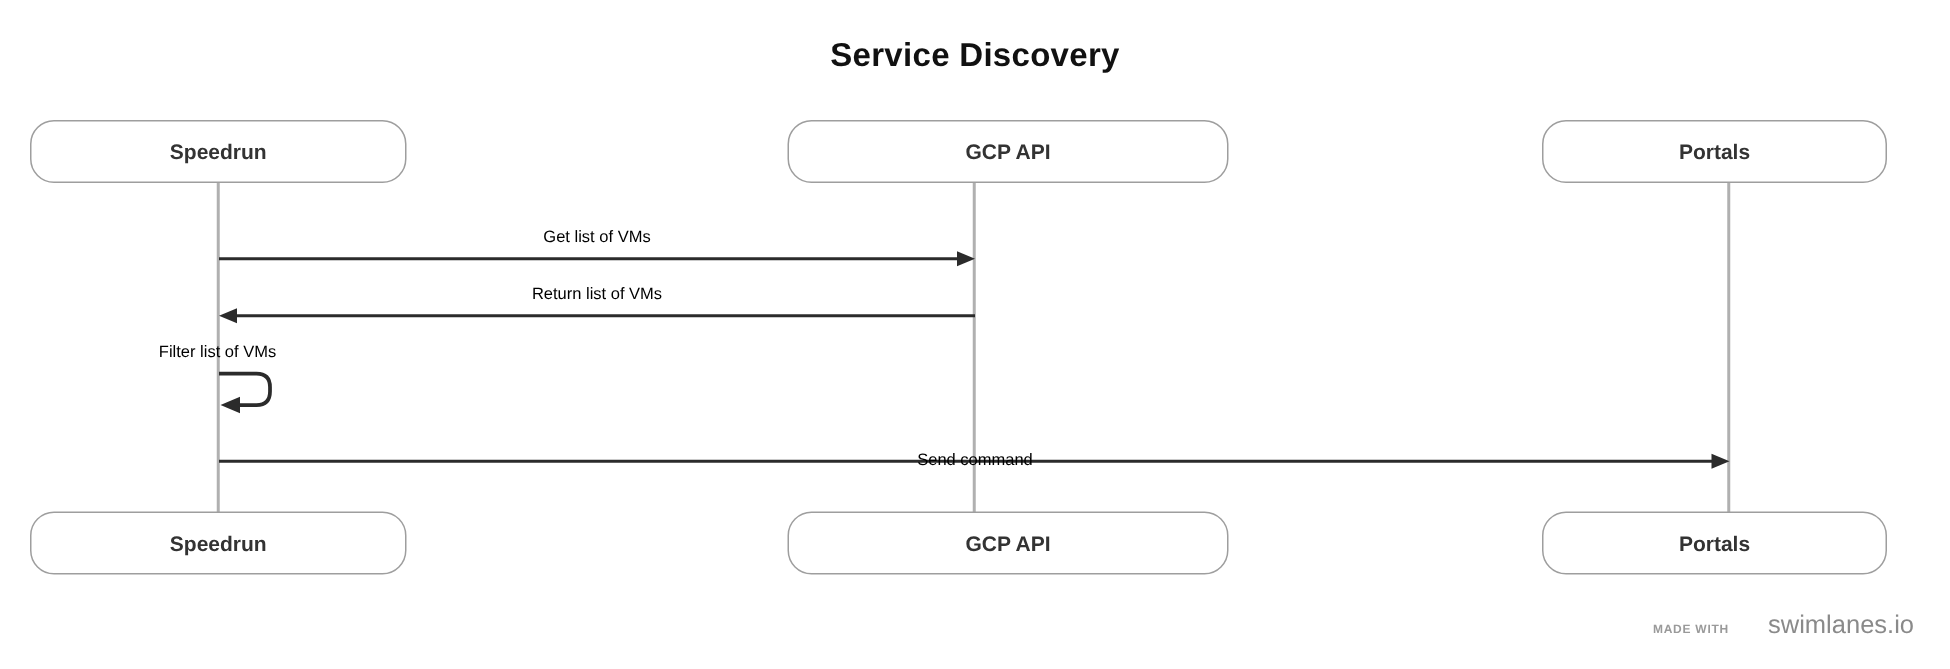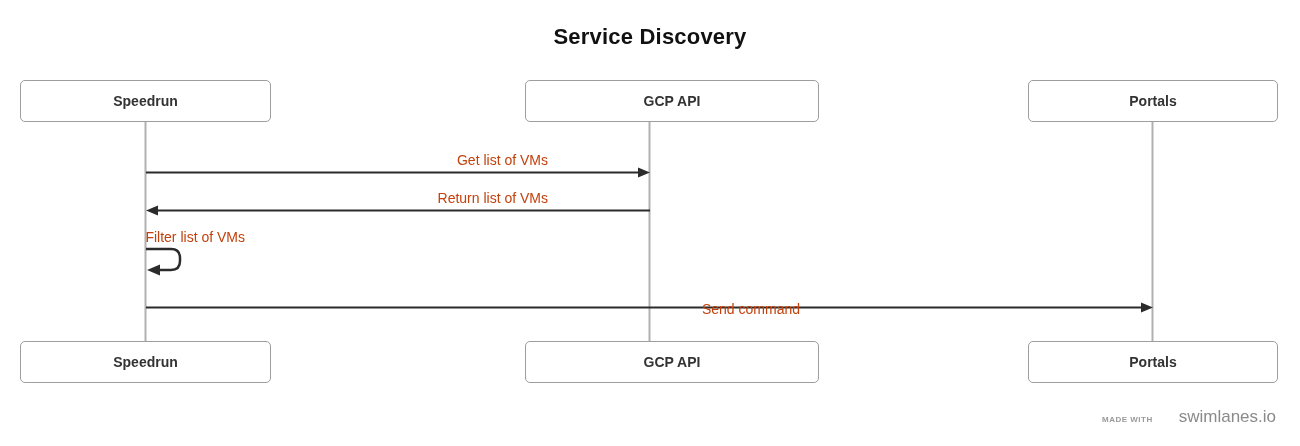--- a/index.html
+++ b/index.html
@@ -23,42 +23,42 @@
     text-align: center;
     font-size: 22px;
     font-weight: bold;
     color: #111111;
     letter-spacing: 0.2px;
   }
   .actor-box {
     position: absolute;
     height: 42px;
     border: 1.5px solid #9e9e9e;
-    border-radius: 5px;
+    border-radius: 16px;
     background: #ffffff;
     display: flex;
     align-items: center;
     justify-content: center;
     font-size: 14px;
     font-weight: bold;
     color: #333333;
     box-sizing: border-box;
     z-index: 3;
   }
   .actor-top { top: 80px; }
   .actor-bottom { top: 341px; }
   .box-a { left: 20px;   width: 251px; }
   .box-b { left: 525px;  width: 294px; }
-  .box-c { left: 1028px; width: 250px; }
+  .box-c { left: 1028px; width: 230px; }
 
   .msg-label {
     position: absolute;
-    text-align: right;
-    font-size: 14px;
-    color: #c2410c;
+    text-align: center;
+    font-size: 11px;
+    color: #000000;
     z-index: 2;
     white-space: nowrap;
   }
   .svg-layer {
     position: absolute;
     left: 0;
     top: 0;
     z-index: 1;
   }
   .footer {

